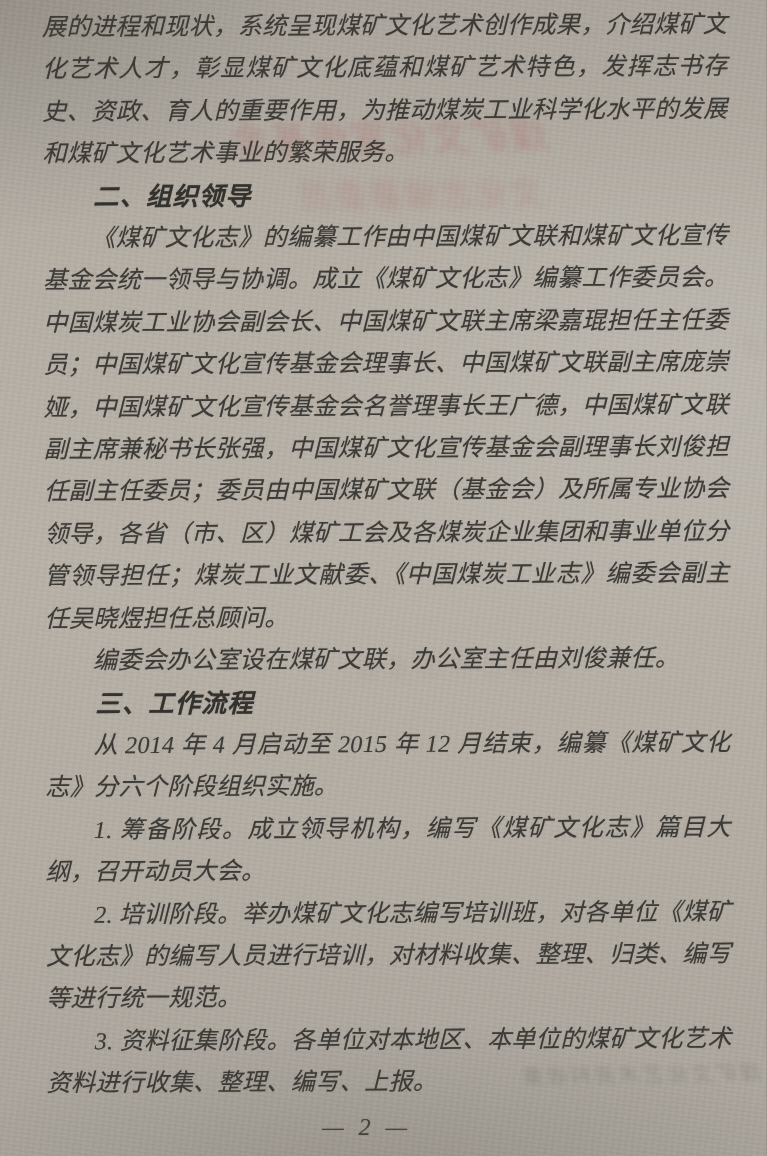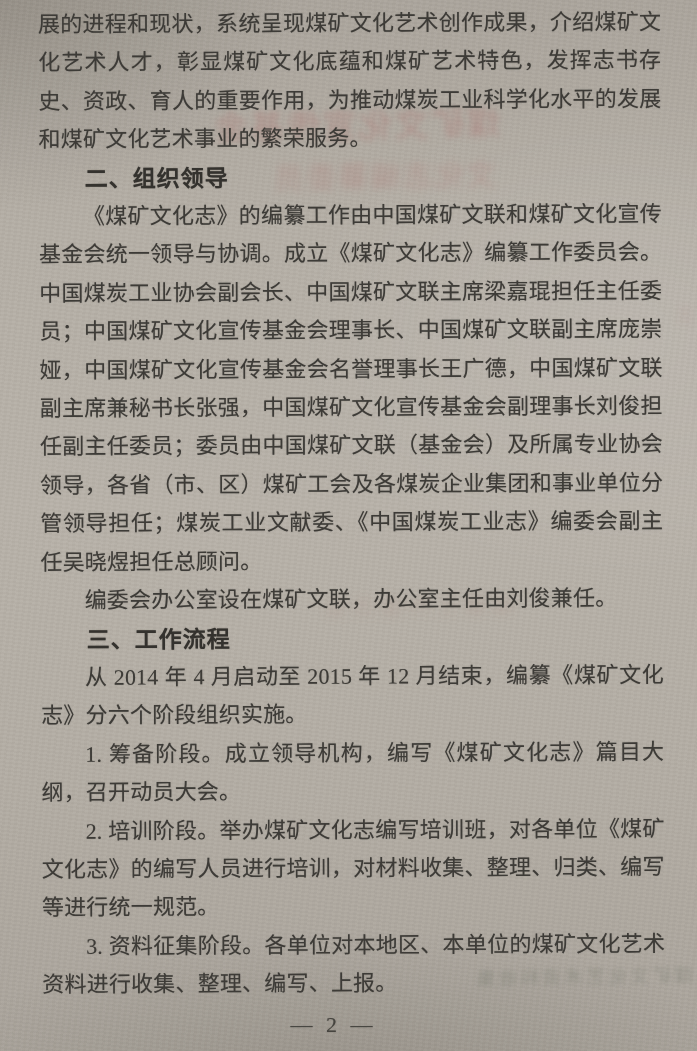--- a/index.html
+++ b/index.html
@@ -4,20 +4,21 @@
 <style>
   html,body{margin:0;padding:0;background:#8f8a82;}
   .page{
     position:relative;width:697px;height:1051px;overflow:hidden;
     background:
       radial-gradient(ellipse 420px 300px at 0% 0%, rgba(40,36,30,0.16), transparent 70%),
       radial-gradient(ellipse 500px 380px at 88% 32%, rgba(255,255,255,0.09), transparent 65%),
       radial-gradient(ellipse 600px 220px at 50% 103%, rgba(30,28,24,0.13), transparent 70%),
       linear-gradient(180deg,#aba59c 0%,#b5afa6 22%,#b8b2a9 48%,#b3ada4 75%,#aaa49b 100%);
     font-family:"Liberation Serif","DejaVu Serif",serif;
+    font-style:italic;
   }
   .grain{
     position:absolute;inset:0;pointer-events:none;
     background-image:
       repeating-linear-gradient(7deg, rgba(255,255,255,0.018) 0 2px, rgba(0,0,0,0.014) 2px 4px),
       repeating-linear-gradient(97deg, rgba(0,0,0,0.012) 0 3px, rgba(255,255,255,0.014) 3px 6px);
   }
   .content{
     position:absolute;left:38px;top:6px;width:623px;
     color:#3d3b37;

